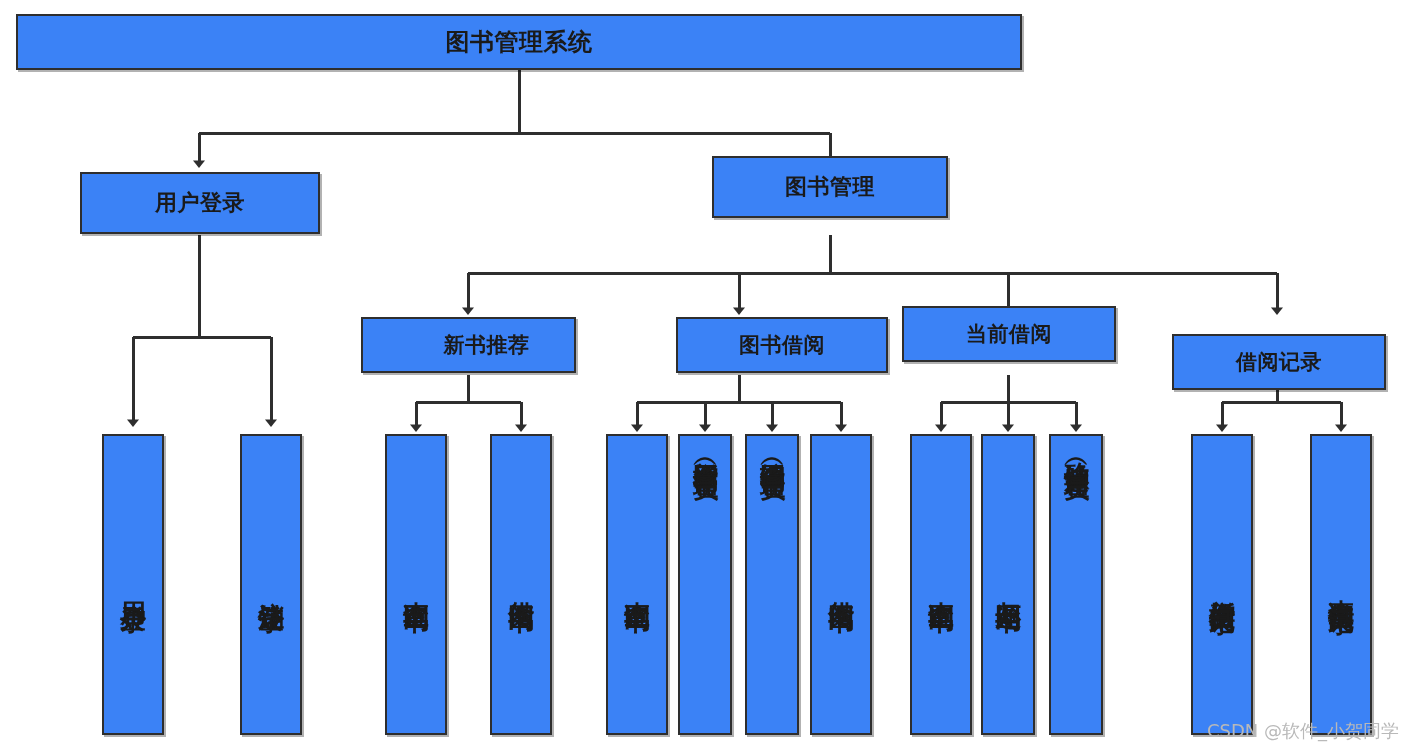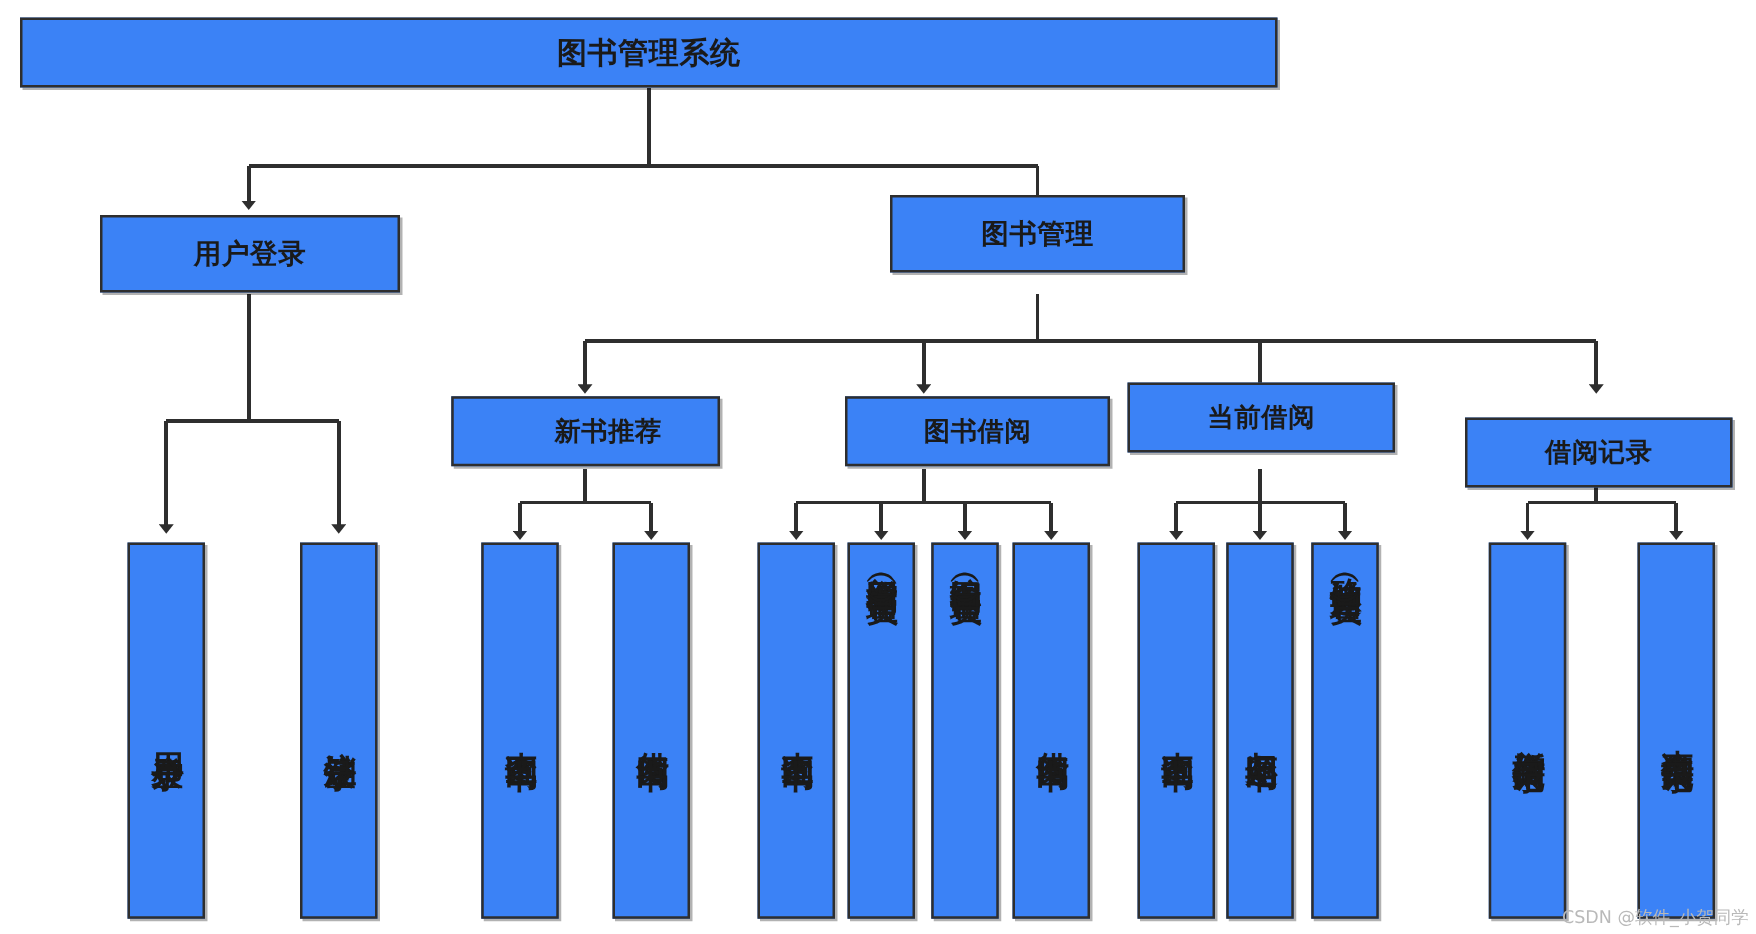--- a/index.html
+++ b/index.html
@@ -65,21 +65,21 @@
     font-size: 25px;
   }
   .node-leaf.centered {
     align-items: center;
     padding-top: 0;
   }
   .watermark {
     position: absolute;
     right: 6px;
     bottom: 4px;
-    font-size: 14px;
+    font-size: 18px;
     color: #b9b9b9;
     z-index: 5;
     white-space: nowrap;
     user-select: none;
   }
 </style>
 </head>
 <body>
 
 <div id="diagram-canvas">

